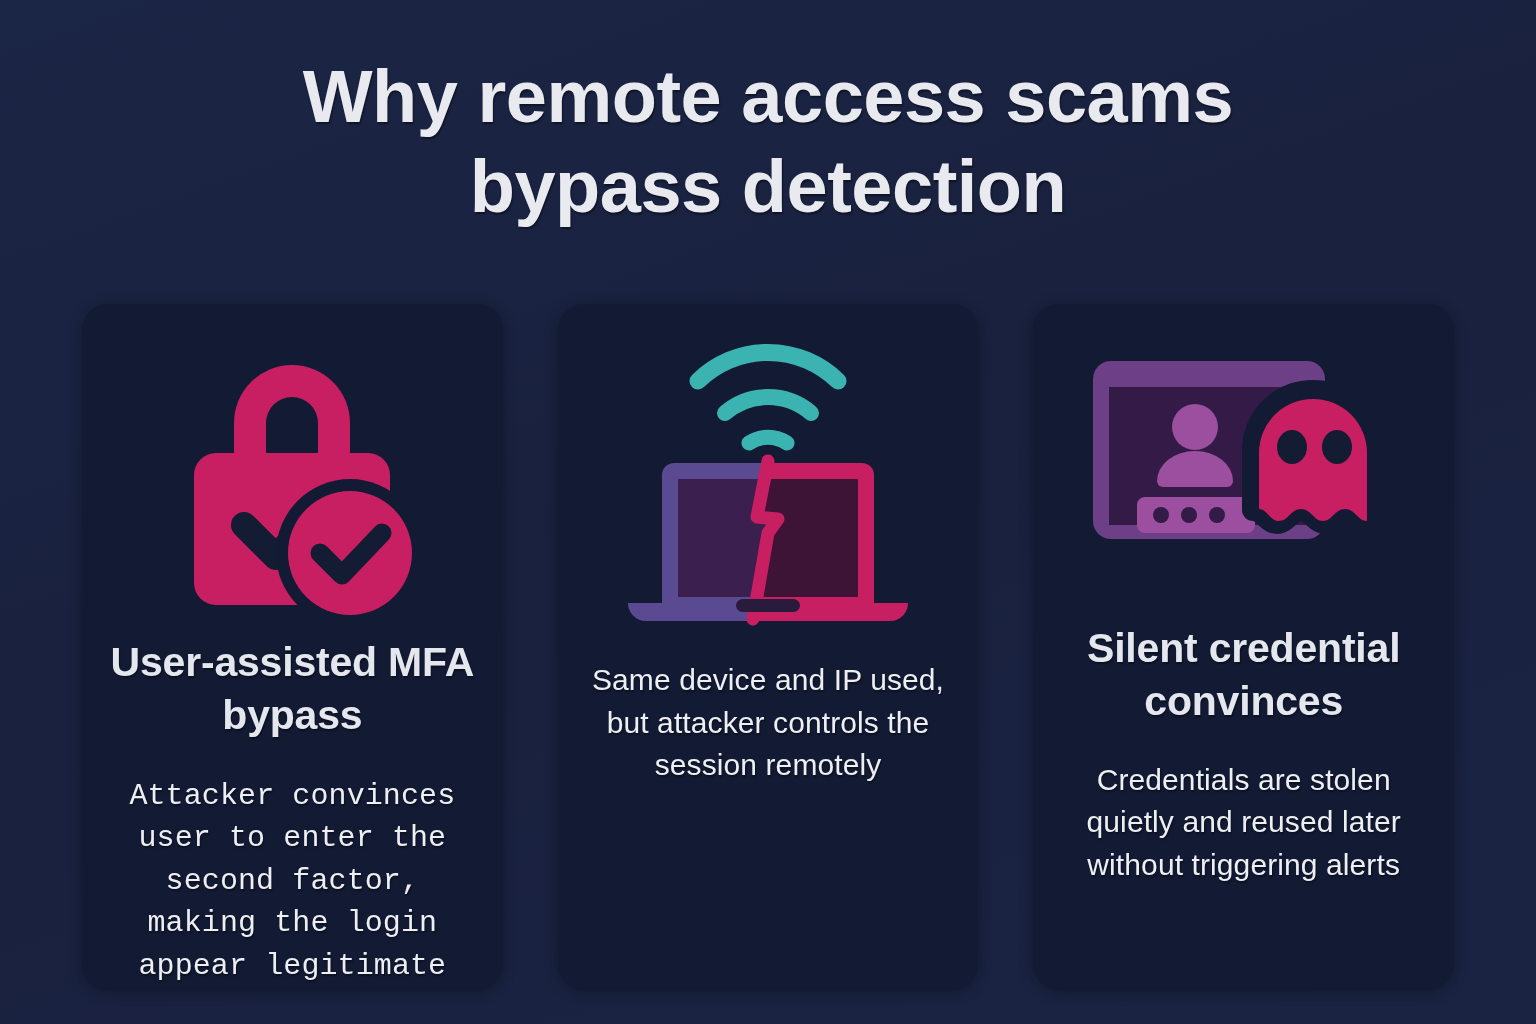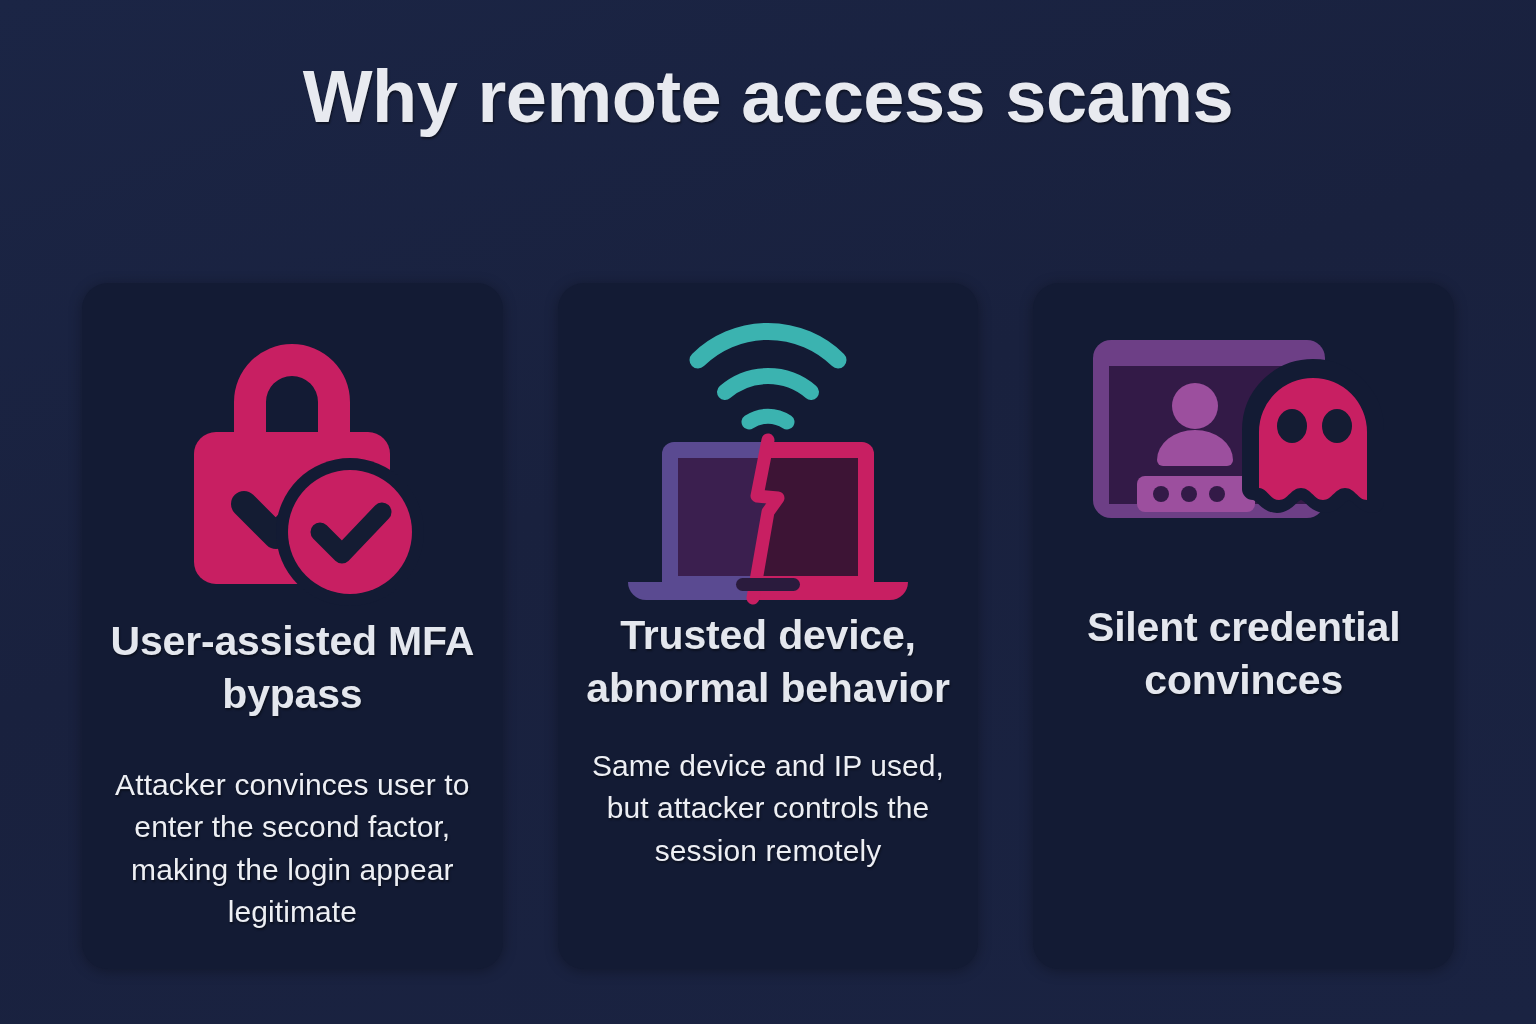--- a/index.html
+++ b/index.html
@@ -42,21 +42,21 @@
     line-height: 1.22;
     letter-spacing: -0.5px;
     color: #e8eaf0;
     text-shadow: 1px 2px 2px rgba(0,0,0,0.45);
   }
 
   
   .cards {
     position: absolute;
     left: 82px;
-    top: 283px;
+    top: 304px;
     width: 1372px;
     height: 686px;
     display: flex;
     gap: 55px;
   }
 
   .card {
     position: relative;
     flex: 1 1 0;
     background: #131b34;
@@ -99,35 +99,36 @@
     line-height: 1.42;
     color: #edeff4;
     text-align: center;
     letter-spacing: 0.1px;
     text-shadow: 1px 2px 2px rgba(0,0,0,0.40);
     padding: 0 4px;
   }
 
   
   .card--one   .icon-wrap { height: 306px; }
-  .card--one   .card-desc { margin-top: 42px; }
+  .card--one   .card-desc { margin-top: 32px; font-family: Liberation Mono, monospace; }
 
   .card--two   .icon-wrap { height: 300px; }
   .card--two   .card-desc { margin-top: 29px; }
 
   .card--three .icon-wrap { height: 292px; }
   .card--three .card-desc { margin-top: 30px; }
 </style>
 </head>
 <body>
 
 <div class="infographic">
 
   <div class="title-block">
     <span class="title-line">Why remote access scams</span>
+    <span class="title-line">bypass detection</span>
   </div>
 
   <div class="cards">
 
     <div class="card card--one">
       <div class="icon-wrap">
         <svg width="240" height="268" viewBox="0 0 240 268" aria-hidden="true">
 
           <path d="M62 112 L62 74 A58 58 0 0 1 178 74 L178 112 L146 112 L146 74 A26 26 0 0 0 94 74 L94 112 Z" fill="#c81f62"></path>
 
@@ -178,21 +179,20 @@
           <defs>
             <clipPath id="halfLeft">
               <path d="M0 90 L150 90 L139 160 L160 162 L150 176 L135 282 L0 282 Z"></path>
             </clipPath>
             <clipPath id="halfRight">
               <path d="M150 90 L300 90 L300 282 L135 282 L150 176 L160 162 L139 160 Z"></path>
             </clipPath>
           </defs>
         </svg>
       </div>
-      <div class="card-title">Trusted device, abnormal behavior</div>
       <div class="card-desc">Same device and IP used, but attacker controls the session remotely</div>
     </div>
 
     <div class="card card--three">
       <div class="icon-wrap">
         <svg width="314" height="250" viewBox="0 0 314 250" aria-hidden="true">
 
           <g>
             <rect x="6" y="10" width="232" height="178" rx="18" fill="#6d3f86"></rect>
             <rect x="22" y="36" width="200" height="138" fill="#331a47"></rect>
@@ -214,16 +214,17 @@
             <path d="M172 102 a54 54 0 0 1 108 0 v68
                      c-9 0 -12 -12 -22 -12 s-13 12 -22 12 s-12 -12 -22 -12
                      s-13 12 -22 12 s-12 -12 -20 -12 Z" fill="#c81f62"></path>
 
             <ellipse cx="205" cy="96" rx="15" ry="17" fill="#141c33"></ellipse>
             <ellipse cx="250" cy="96" rx="15" ry="17" fill="#141c33"></ellipse>
           </g>
         </svg>
       </div>
       <div class="card-title">Silent credential convinces</div>
+      <div class="card-desc">Credentials are stolen quietly and reused later without triggering alerts</div>
     </div>
 
   </div>
 </div>
 
 </body></html>

